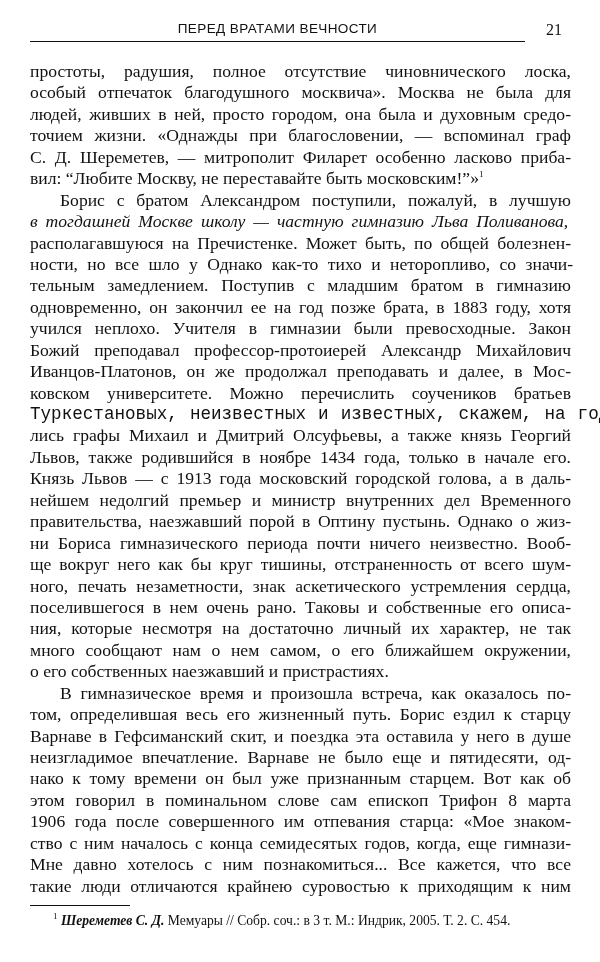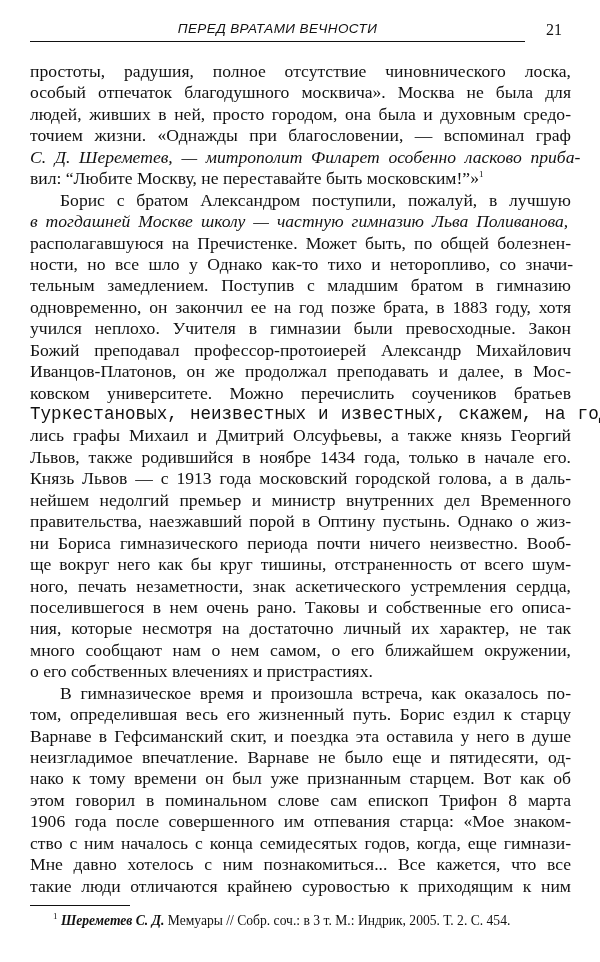--- a/index.html
+++ b/index.html
@@ -16,21 +16,20 @@
     color: #111111;
   }
   .running-head {
     position: absolute;
     left: 30px;
     top: 17px;
     width: 495px;
     height: 24px;
     border-bottom: 1.5px solid #111;
     text-align: center;
-    font-style: italic;
   }
   .running-head-title {
     font-family: "Liberation Sans", "DejaVu Sans", sans-serif;
     font-size: 13.5px;
     letter-spacing: 0.4px;
     line-height: 20px;
     display: inline-block;
     padding-top: 2px;
   }
   .page-number {
@@ -93,21 +92,21 @@
 <div class="running-head">
   <span class="running-head-title">ПЕРЕД ВРАТАМИ ВЕЧНОСТИ</span>
 </div>
 <div class="page-number">21</div>
 
 <div class="body-text" id="body-text">
     <span class="line" style="white-space: nowrap; text-align-last: left; text-align: left;"><span style="word-spacing: 14.475px;">простоты, радушия, полное отсутствие чиновнического лоска,</span></span>
     <span class="line" style="white-space: nowrap; text-align-last: left; text-align: left;"><span style="word-spacing: 7.64062px;">особый отпечаток благодушного москвича». Москва не была для</span></span>
     <span class="line" style="white-space: nowrap; text-align-last: left; text-align: left;"><span style="word-spacing: 3.1375px;">людей, живших в ней, просто городом, она была и духовным средо-</span></span>
     <span class="line" style="white-space: nowrap; text-align-last: left; text-align: left;"><span style="word-spacing: 6.98214px;">точием жизни. «Однажды при благословении, — вспоминал граф</span></span>
-    <span class="line" style="white-space: nowrap; text-align-last: left; text-align: center; font-style: italic;"><span style="word-spacing: 4.27344px;">С. Д. Шереметев, — митрополит Филарет особенно ласково приба-</span></span>
+    <span class="line" style="white-space: nowrap; text-align-last: left; text-align: center;"><span style="word-spacing: 4.27344px;">С. Д. Шереметев, — митрополит Филарет особенно ласково приба-</span></span>
     <span class="line last"><span>вил: “Любите Москву, не переставайте быть московским!”»</span><span class="fnref">1</span></span>
     <span class="line indent" style="white-space: nowrap; text-align-last: left; text-align: left;"><span style="word-spacing: 7.38393px;">Борис с братом Александром поступили, пожалуй, в лучшую</span></span>
     <span class="line" style="white-space: nowrap; text-align-last: left; text-align: left; font-style: italic;"><span style="word-spacing: 3.56445px;">в тогдашней Москве школу — частную гимназию Льва Поливанова,</span></span>
     <span class="line" style="white-space: nowrap; text-align-last: left; text-align: left;"><span style="word-spacing: 3.8192px;">располагавшуюся на Пречистенке. Может быть, по общей болезнен-</span></span>
     <span class="line" style="white-space: nowrap; text-align-last: left; text-align: left;"><span style="word-spacing: 5.0071px;">ности, но все шло у Однако как-то тихо и неторопливо, со значи-</span></span>
     <span class="line" style="white-space: nowrap; text-align-last: left; text-align: left;"><span style="word-spacing: 8.23884px;">тельным замедлением. Поступив с младшим братом в гимназию</span></span>
     <span class="line" style="white-space: nowrap; text-align-last: left; text-align: left;"><span style="word-spacing: 3.41335px;">одновременно, он закончил ее на год позже брата, в 1883 году, хотя</span></span>
     <span class="line" style="white-space: nowrap; text-align-last: left; text-align: left;"><span style="word-spacing: 8.55804px;">учился неплохо. Учителя в гимназии были превосходные. Закон</span></span>
     <span class="line" style="white-space: nowrap; text-align-last: left; text-align: left;"><span style="word-spacing: 10.3125px;">Божий преподавал профессор-протоиерей Александр Михайлович</span></span>
     <span class="line" style="white-space: nowrap; text-align-last: left; text-align: left;"><span style="word-spacing: 5.82422px;">Иванцов-Платонов, он же продолжал преподавать и далее, в Мос-</span></span>
@@ -117,21 +116,21 @@
     <span class="line" style="white-space: nowrap; text-align-last: left; text-align: left;"><span style="word-spacing: 4.47969px;">Львов, также родившийся в ноябре 1434 года, только в начале его.</span></span>
     <span class="line" style="white-space: nowrap; text-align-last: left; text-align: left;"><span style="word-spacing: 3.50284px;">Князь Львов — с 1913 года московский городской голова, а в даль-</span></span>
     <span class="line" style="white-space: nowrap; text-align-last: left; text-align: left;"><span style="word-spacing: 6.07812px;">нейшем недолгий премьер и министр внутренних дел Временного</span></span>
     <span class="line" style="white-space: nowrap; text-align-last: left; text-align: left;"><span style="word-spacing: 3.10547px; text-align: center;">правительства, наезжавший порой в Оптину пустынь. Однако о жиз-</span></span>
     <span class="line" style="white-space: nowrap; text-align-last: left; text-align: left;"><span style="word-spacing: 4.65625px;">ни Бориса гимназического периода почти ничего неизвестно. Вооб-</span></span>
     <span class="line" style="white-space: nowrap; text-align-last: left; text-align: left;"><span style="word-spacing: 3.59375px;">ще вокруг него как бы круг тишины, отстраненность от всего шум-</span></span>
     <span class="line" style="white-space: nowrap; text-align-last: left; text-align: left;"><span style="word-spacing: 5.31771px;">ного, печать незаметности, знак аскетического устремления сердца,</span></span>
     <span class="line" style="white-space: nowrap; text-align-last: left; text-align: left;"><span style="word-spacing: 4.05382px;">поселившегося в нем очень рано. Таковы и собственные его описа-</span></span>
     <span class="line" style="white-space: nowrap; text-align-last: left; text-align: left;"><span style="word-spacing: 5.61111px;">ния, которые несмотря на достаточно личный их характер, не так</span></span>
     <span class="line" style="white-space: nowrap; text-align-last: left; text-align: left;"><span style="word-spacing: 6.23264px;">много сообщают нам о нем самом, о его ближайшем окружении,</span></span>
-    <span class="line last"><span>о его собственных влечениях и пристрастиях.</span></span>
+    <span class="line last"><span>о его собственных наезжавший и пристрастиях.</span></span>
     <span class="line indent" style="white-space: nowrap; text-align-last: left; text-align: left;"><span style="word-spacing: 4.25977px;">В гимназическое время и произошла встреча, как оказалось по-</span></span>
     <span class="line" style="white-space: nowrap; text-align-last: left; text-align: left;"><span style="word-spacing: 4.11632px;">том, определившая весь его жизненный путь. Борис ездил к старцу</span></span>
     <span class="line" style="white-space: nowrap; text-align-last: left; text-align: left;"><span style="word-spacing: 2.7642px;">Варнаве в Гефсиманский скит, и поездка эта оставила у него в душе</span></span>
     <span class="line" style="white-space: nowrap; text-align-last: left; text-align: left;"><span style="word-spacing: 4.8457px;">неизгладимое впечатление. Варнаве не было еще и пятидесяти, од-</span></span>
     <span class="line" style="white-space: nowrap; text-align-last: left; text-align: left;"><span style="word-spacing: 4.25px;">нако к тому времени он был уже признанным старцем. Вот как об</span></span>
     <span class="line" style="white-space: nowrap; text-align-last: left; text-align: left;"><span style="word-spacing: 6.53819px;">этом говорил в поминальном слове сам епископ Трифон 8 марта</span></span>
     <span class="line" style="white-space: nowrap; text-align-last: left; text-align: left;"><span style="word-spacing: 5.04883px;">1906 года после совершенного им отпевания старца: «Мое знаком-</span></span>
     <span class="line" style="white-space: nowrap; text-align-last: left; text-align: left;"><span style="word-spacing: 2.50312px;">ство с ним началось с конца семидесятых годов, когда, еще гимнази-</span></span>
     <span class="line" style="white-space: nowrap; text-align-last: left; text-align: left;"><span style="word-spacing: 6.31771px;">Мне давно хотелось с ним познакомиться... Все кажется, что все</span></span>
     <span class="line" style="white-space: nowrap; text-align-last: left; text-align: left;"><span style="word-spacing: 5.28711px;">такие люди отличаются крайнею суровостью к приходящим к ним</span></span>

